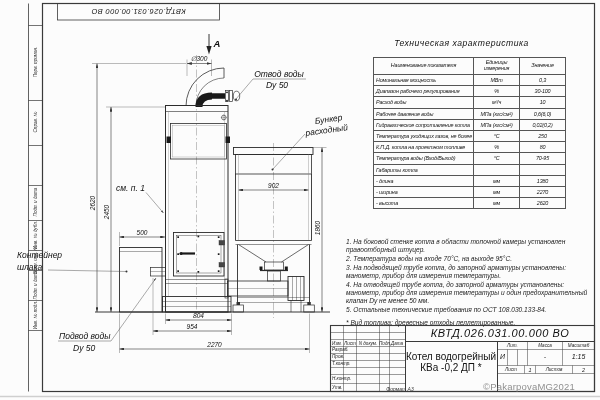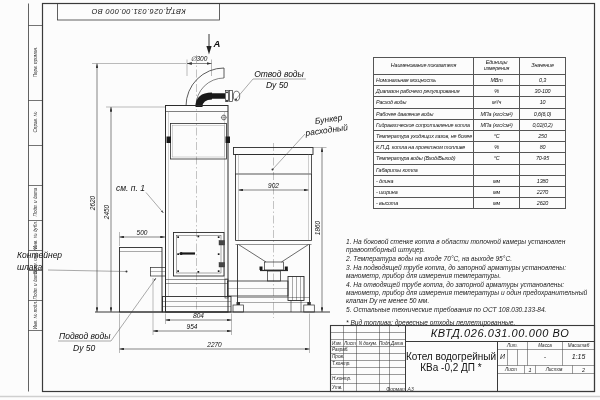--- a/index.html
+++ b/index.html
@@ -277,20 +277,21 @@
 <div class="topnum ctr">КВТД.026.031.00.000 ВО</div>
 
 <div class="vlabel" style="left:35px;top:62px">Перв. примен.</div>
 <div class="vlabel" style="left:35px;top:122px">Справ. №</div>
 <div class="vlabel" style="left:35px;top:202px">Подп. и дата</div>
 <div class="vlabel" style="left:35px;top:235px">Инв. № дубл.</div>
 <div class="vlabel" style="left:35px;top:260px">Взам. инв. №</div>
 <div class="vlabel" style="left:35px;top:285px">Подп. и дата</div>
 <div class="vlabel" style="left:35px;top:315px">Инв. № подл.</div>
 
+<div class="tech-title">Техническая характеристика</div>
 <table class="tech">
   <tbody>
         <tr>
     <th style="width:95px">Наименование показателя</th>
     <th style="width:41px">Единицы измерения</th>
     <th style="width:41px">Значение</th>
   </tr>
   <tr>
           <td>Номинальная мощность</td>
           <td class="u">МВт</td>
@@ -387,14 +388,15 @@
 <div class="tb-v" style="left:528px;top:352.5px;width:34px;text-align:center">-</div>
 <div class="tb-v" style="left:563px;top:352.5px;width:31px;text-align:center">1:15</div>
 
 <div class="tb-s" style="left:498px;top:366.5px;width:26px;text-align:center">Лист</div>
 <div class="tb-s" style="left:525px;top:366.5px;width:10px;text-align:center;font-size:5.5px">1</div>
 <div class="tb-s" style="left:536px;top:366.5px;width:36px;text-align:center">Листов</div>
 <div class="tb-s" style="left:573px;top:366.5px;width:21px;text-align:center;font-size:5.5px">2</div>
 
 
 <div class="fmt">Формат А3</div>
+<div class="wm">©PakarpovaMG2021</div>
 
 </div>
 
 </body></html>

